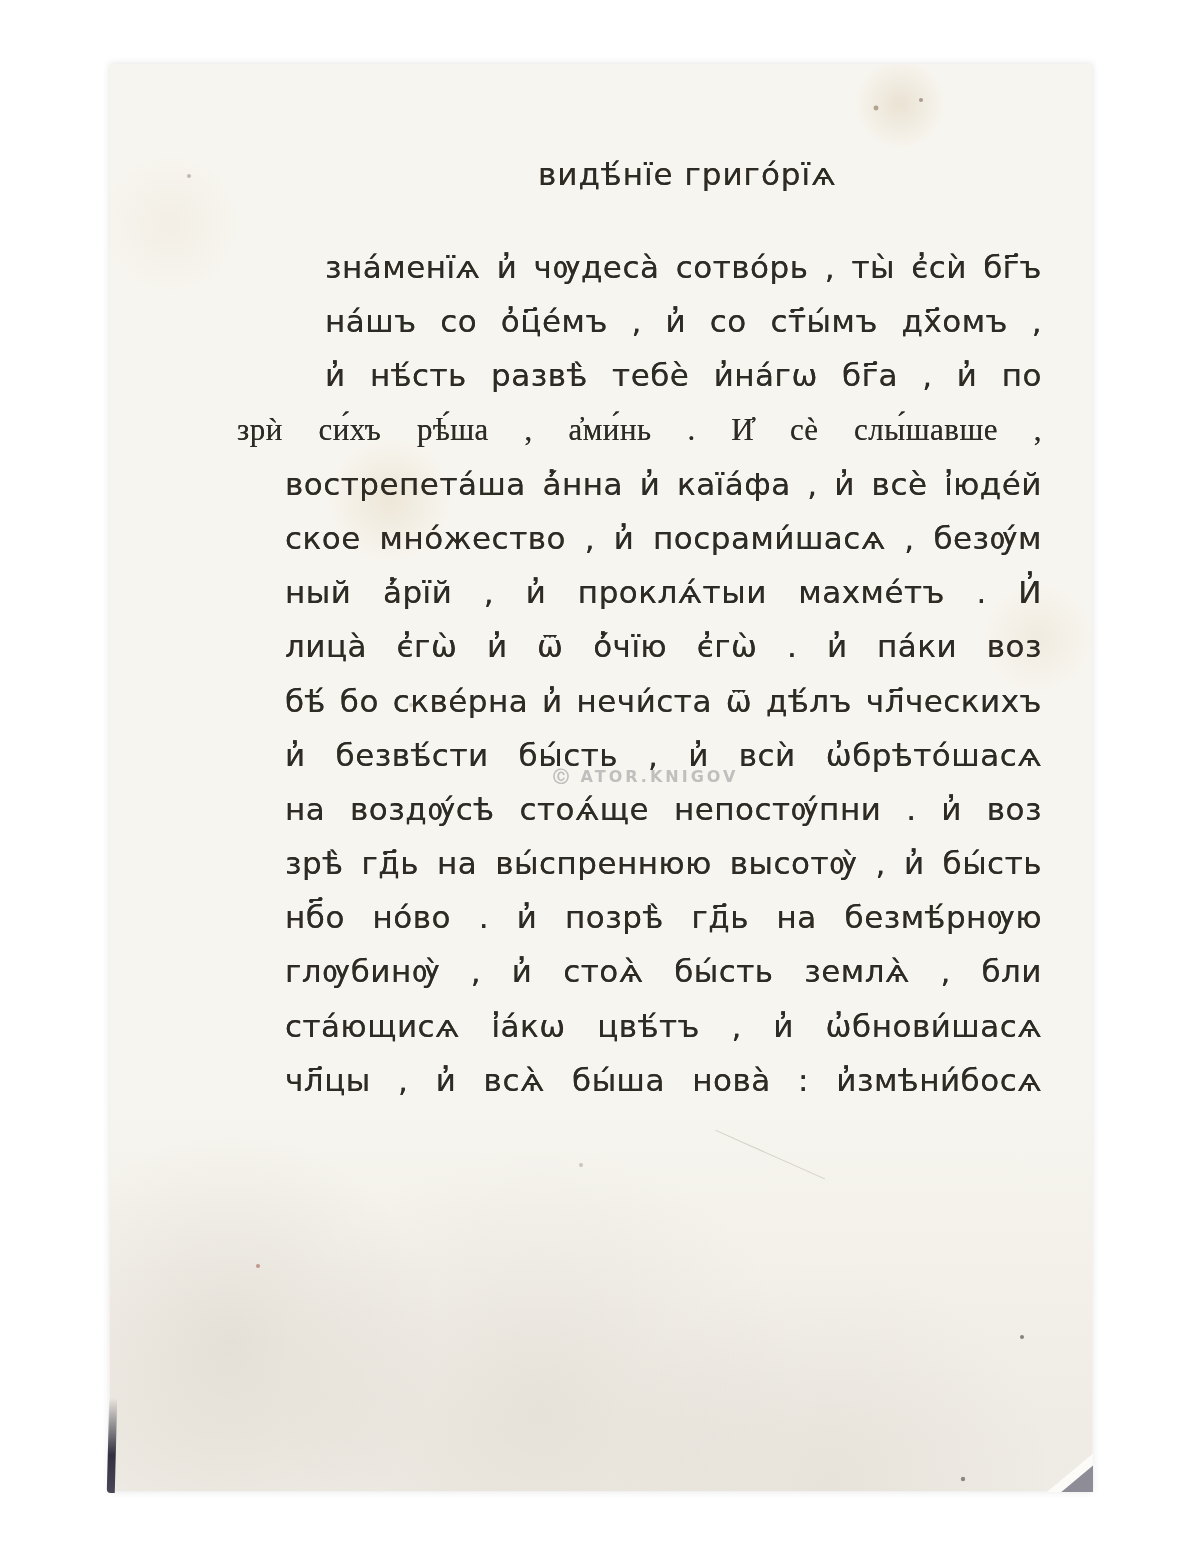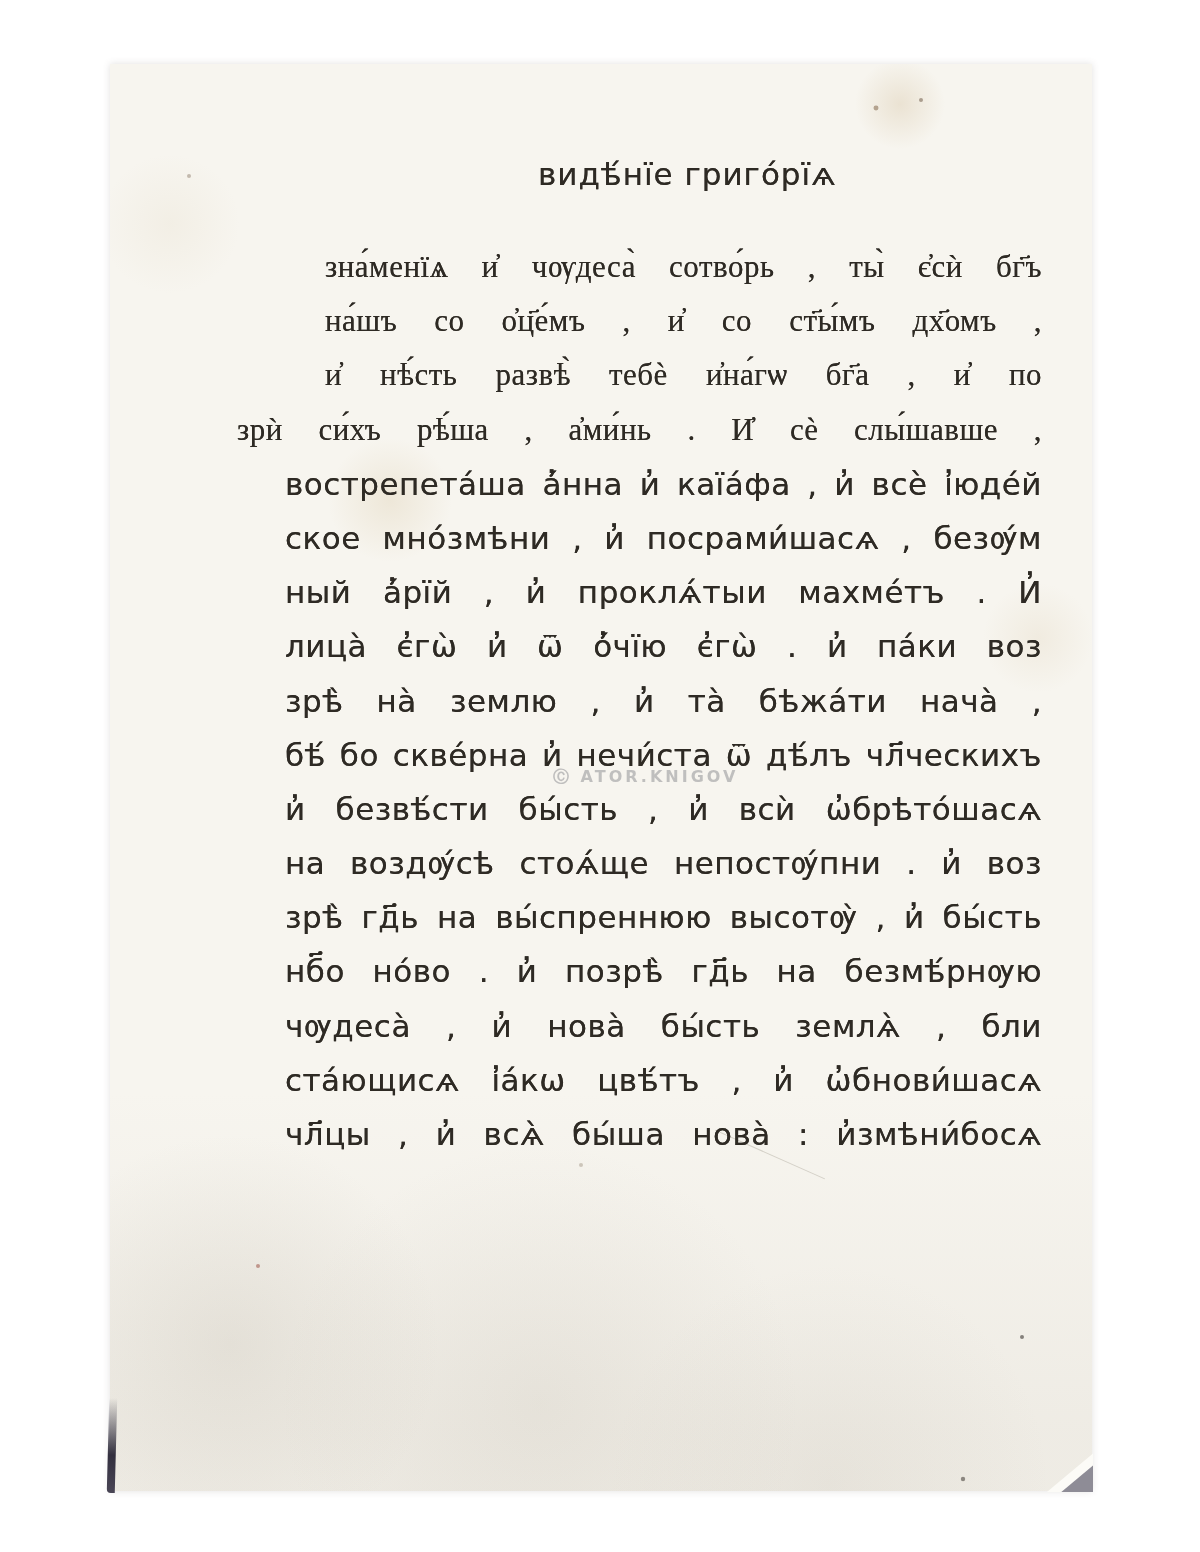--- a/index.html
+++ b/index.html
@@ -69,21 +69,21 @@
     text-shadow: 0 0 0.5px rgba(46,42,36,0.85);
   }
   .line {
     height: 54.2px;
     line-height: 54.2px;
     text-align: justify;
     text-align-last: justify;
     white-space: normal;
     letter-spacing: 0.5px;
   }
-  .ind-a { padding-left: 215px; padding-right: 50px; font-family: Liberation Serif, serif; }
+  .ind-a { padding-left: 215px; padding-right: 50px; }
   .ind-b { padding-left: 127px; padding-right: 50px; font-family: Liberation Serif, serif; }
   .ind-c { padding-left: 175px; padding-right: 50px; }
   .watermark {
     position: absolute;
     top: 703px; left: 443px;
     font-size: 16px;
     font-weight: bold;
     letter-spacing: 3px;
     color: rgba(145,145,150,0.55);
     white-space: nowrap;
@@ -118,30 +118,29 @@
     <div class="crease"></div>
 
     <div class="title">видѣ́нїе григо́рїѧ</div>
 
     <div class="textblock">
       <div class="line ind-a">зна́менїѧ и̓ чѹдеса̀ сотво́рь , ты̀ є̓сѝ бг҃ъ</div>
       <div class="line ind-a">на́шъ со о̓ц҃е́мъ , и̓ со ст҃ы́мъ дх҃омъ ,</div>
       <div class="line ind-a">и̓ нѣ́сть развѣ̀ тебѐ и̓на́гѡ бг҃а , и̓ по</div>
       <div class="line ind-b">зрѝ си́хъ рѣ́ша , а̓ми́нь . И̓ сѐ слы́шавше ,</div>
       <div class="line ind-c">вострепета́ша а̓́нна и̓ каїа́фа , и̓ всѐ і̓юде́й</div>
-      <div class="line ind-c">ское мно́змѣни , и̓ посрами́шасѧ , безѹ́м</div>
+      <div class="line ind-c">ское мно́жество , и̓ посрами́шасѧ , безѹ́м</div>
       <div class="line ind-c">ный а̓́рїй , и̓ проклѧ́тыи махме́тъ . И̓</div>
       <div class="line ind-c">лица̀ є̓гѡ̀ и̓ ѿ о̓́чїю є̓гѡ̀ . и̓ па́ки воз</div>
-      <div class="line ind-c">зрѣ̀ на̀ землю , и̓ та̀ бѣжа́ти нача̀ ,</div>
       <div class="line ind-c">бѣ́ бо скве́рна и̓ нечи́ста ѿ дѣ́лъ чл҃ческихъ</div>
       <div class="line ind-c">и̓ безвѣ́сти бы́сть , и̓ всѝ ѡ̓брѣто́шасѧ</div>
       <div class="line ind-c">на воздѹ́сѣ стоѧ́ще непостѹ́пни . и̓ воз</div>
       <div class="line ind-c">зрѣ̀ гд҃ь на вы́спреннюю высотѹ̀ , и̓ бы́сть</div>
       <div class="line ind-c">нб҃о но́во . и̓ позрѣ̀ гд҃ь на безмѣ́рнѹю</div>
-      <div class="line ind-c">чѹдеса̀ , и̓ нова̀ бы́сть землѧ̀ , бли</div>
+      <div class="line ind-c">глѹбинѹ̀ , и̓ стоѧ̀ бы́сть землѧ̀ , бли</div>
       <div class="line ind-c">ста́ющисѧ і̓а́кѡ цвѣ́тъ , и̓ ѡ̓бнови́шасѧ</div>
       <div class="line ind-c">чл҃цы , и̓ всѧ̀ бы́ша нова̀ : и̓змѣни́босѧ</div>
     </div>
 
     <div class="watermark">Ⓒ ATOR.KNIGOV</div>
 
     <div class="binding-edge"></div>
 
     <div class="fold">
       <div class="fold-shadow"></div>

